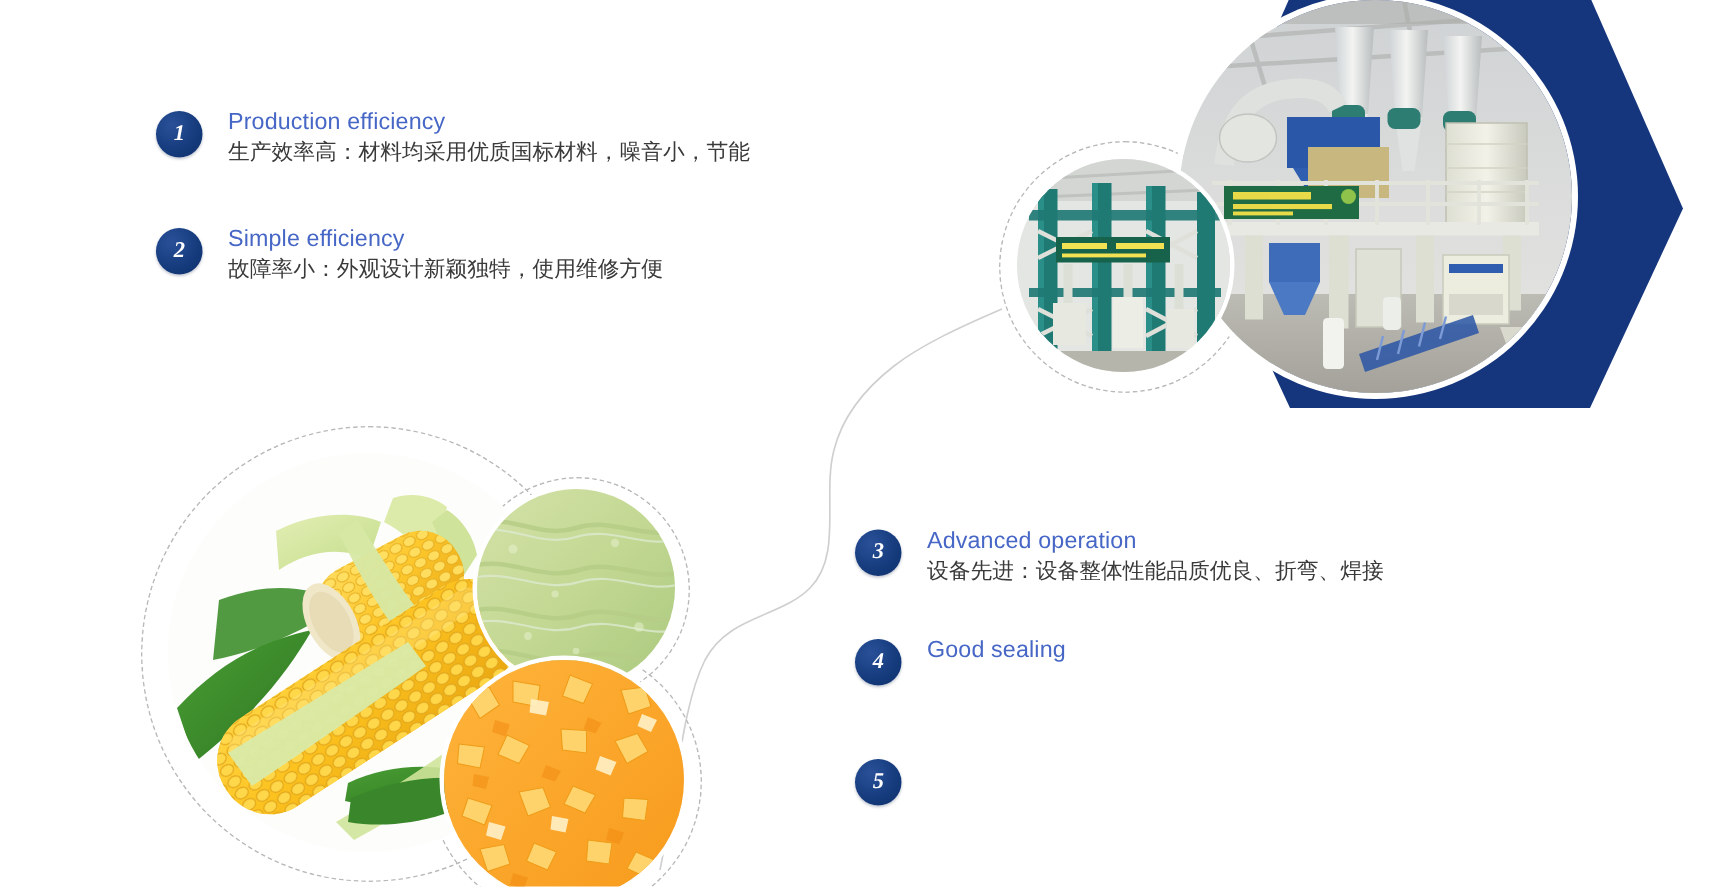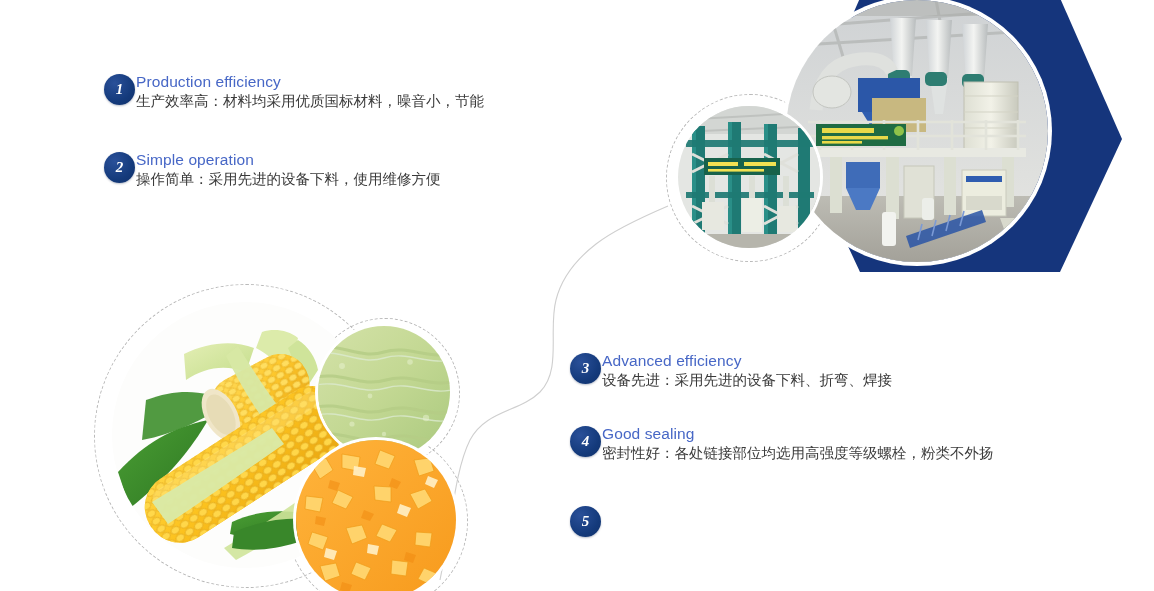--- a/index.html
+++ b/index.html
@@ -19,29 +19,29 @@
     width:31px;height:31px;border-radius:50%;
     background:#143a7b;
     background:radial-gradient(circle at 34% 30%,#2a5099 0%,#143a7b 62%,#10306a 100%);
     color:#ffffff;flex:none;
     display:flex;align-items:center;justify-content:center;
     font-style:italic;font-weight:bold;font-size:15px;line-height:1;
     font-family:"Liberation Serif","DejaVu Serif",serif;
     box-shadow:0 1px 2px rgba(10,30,70,.28);
     letter-spacing:0;
   }
-  .ftext{margin-left:1px;margin-top:-2px;}
+  .ftext{margin-left:17px;margin-top:-2px;}
   .fhead{
     color:#4767c6;font-size:15.5px;line-height:19px;
     font-weight:400;letter-spacing:.1px;white-space:nowrap;
   }
   .fdesc{
     color:#3a3a3a;font-size:14.5px;line-height:21px;
     white-space:nowrap;margin-top:1px;
-    font-family:Liberation Mono, monospace;
+    font-family:Liberation Sans, sans-serif;
   }
 
   
   .hexwrap{position:absolute;left:660px;top:-6px;width:494px;height:286px;}
   .photo-main{
     position:absolute;left:126px;top:6px;width:262px;height:262px;border-radius:50%;
     overflow:hidden;box-shadow:0 0 0 4px #ffffff;
   }
   .photo-small{
     position:absolute;left:18px;top:112px;width:142px;height:142px;border-radius:50%;
@@ -405,38 +405,37 @@
     <div class="badge">1</div>
     <div class="ftext">
       <div class="fhead">Production efficiency</div>
       <div class="fdesc">生产效率高：材料均采用优质国标材料，噪音小，节能</div>
     </div>
   </div>
 
   <div class="feature" style="left:104px;top:152px;">
     <div class="badge">2</div>
     <div class="ftext">
-      <div class="fhead">Simple operation</div>
-      <div class="fdesc">操作简单：采用先进的设备下料，使用维修方便</div>
+      <div class="fhead">Simple efficiency</div>
+      <div class="fdesc">故障率小：外观设计新颖独特，使用维修方便</div>
     </div>
   </div>
 
   <div class="feature" style="left:570px;top:353px;">
     <div class="badge">3</div>
     <div class="ftext">
-      <div class="fhead">Advanced efficiency</div>
-      <div class="fdesc">设备先进：采用先进的设备下料、折弯、焊接</div>
+      <div class="fhead">Advanced operation</div>
+      <div class="fdesc">设备先进：设备整体性能品质优良、折弯、焊接</div>
     </div>
   </div>
 
   <div class="feature" style="left:570px;top:426px;">
     <div class="badge">4</div>
     <div class="ftext">
       <div class="fhead">Good sealing</div>
-      <div class="fdesc">密封性好：各处链接部位均选用高强度等级螺栓，粉类不外扬</div>
     </div>
   </div>
 
   <div class="feature" style="left:570px;top:506px;">
     <div class="badge">5</div>
     <div class="ftext">
     </div>
   </div>
 
 </div>

